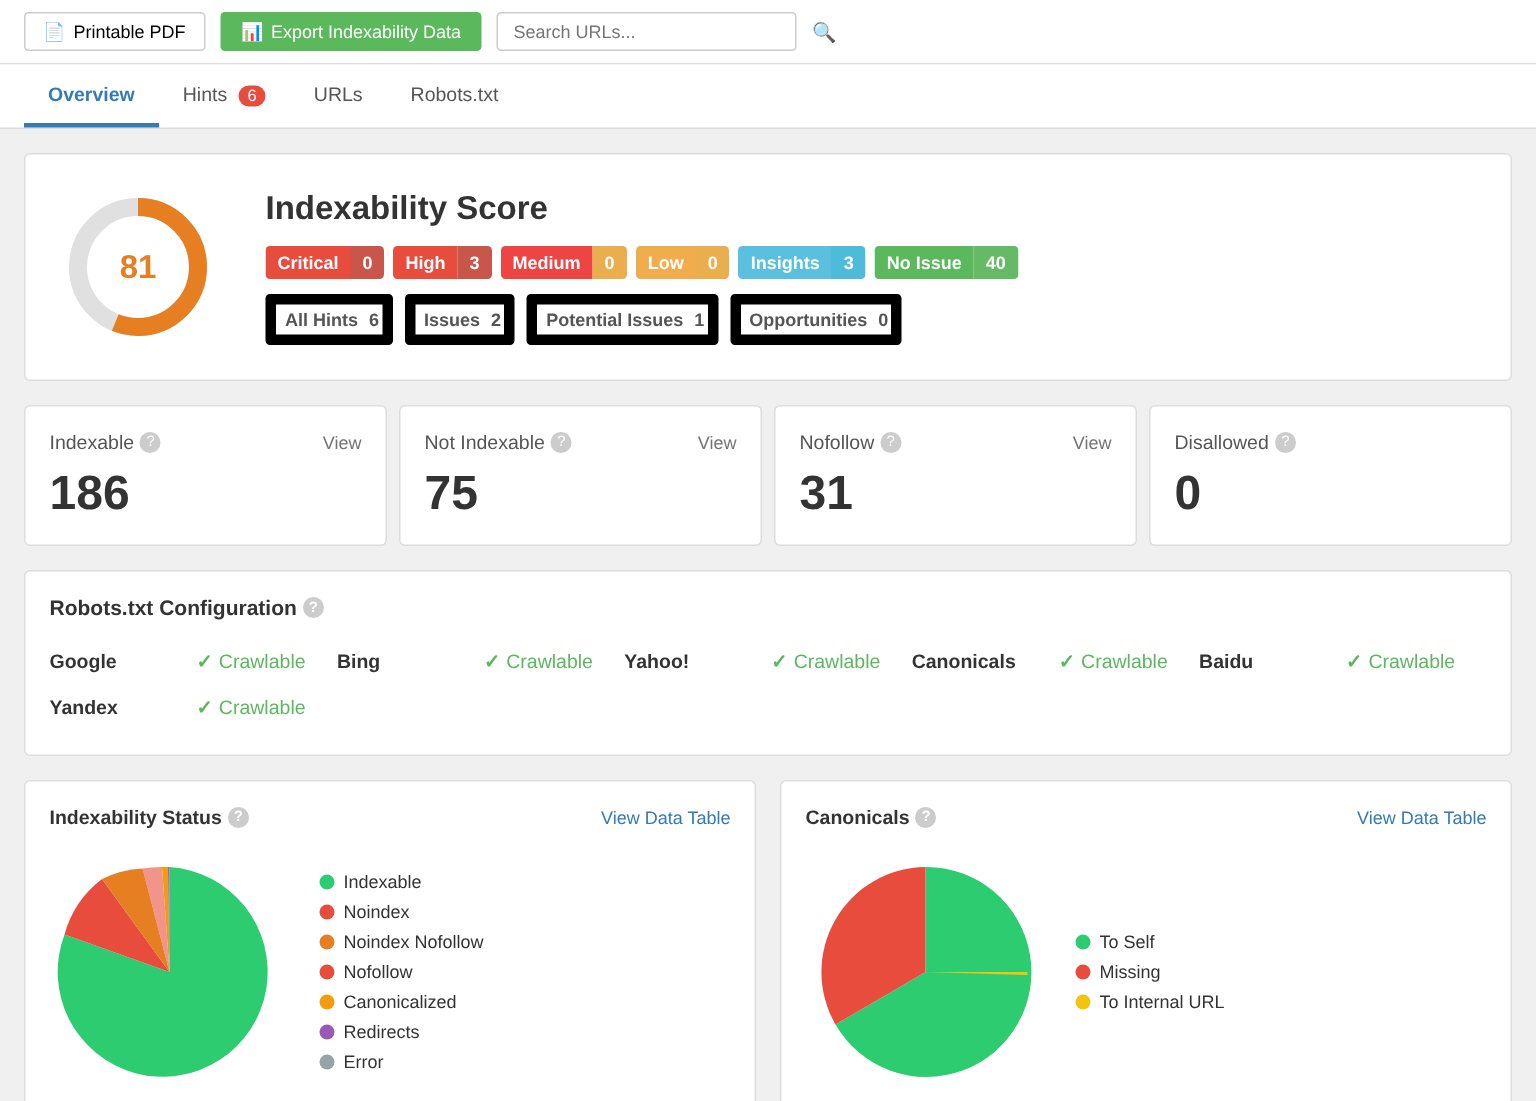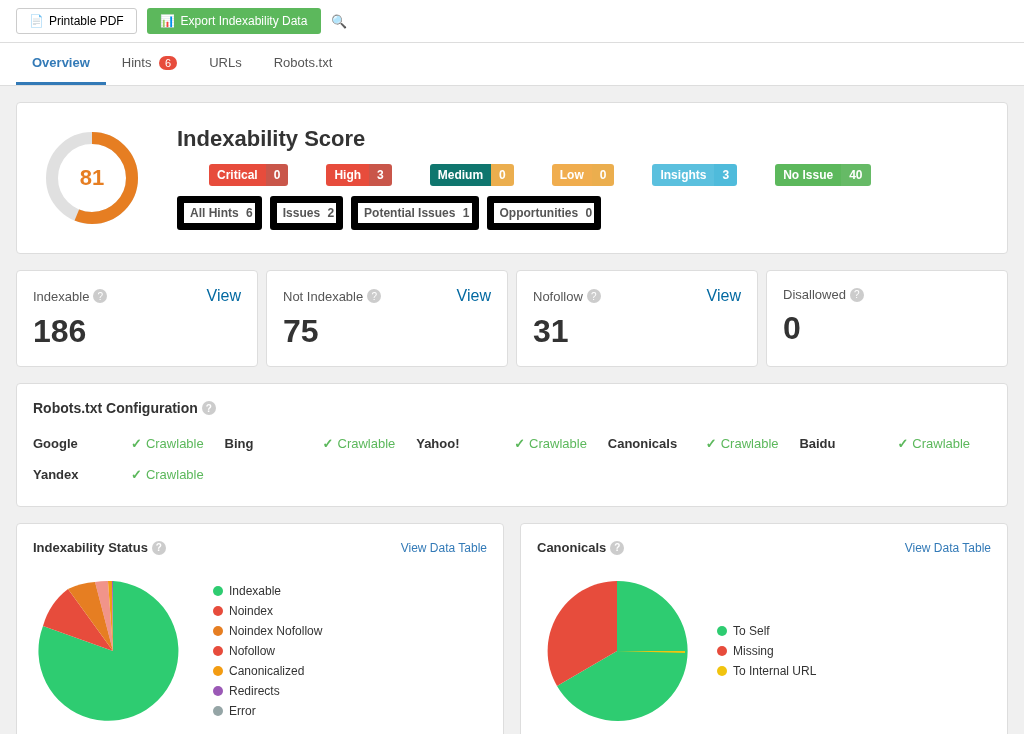--- a/index.html
+++ b/index.html
@@ -26,48 +26,48 @@
     .score-card { background: #fff; border: 1px solid #ddd; border-radius: 4px; padding: 20px; margin-bottom: 16px; display: flex; align-items: center; gap: 30px; }
     
     
     .donut-wrap { width: 110px; height: 110px; position: relative; flex-shrink: 0; }
     .donut-wrap svg { width: 110px; height: 110px; }
     .donut-label { position: absolute; top: 50%; left: 50%; transform: translate(-50%, -50%); font-size: 22px; font-weight: bold; color: #e67e22; }
     
     .score-info { flex: 1; }
     .score-title { font-size: 22px; font-weight: bold; margin-bottom: 12px; color: #333; }
     .badges { display: flex; gap: 6px; flex-wrap: wrap; margin-bottom: 10px; }
-    .badge { display: flex; align-items: flex-start; border-radius: 3px; overflow: hidden; font-size: 12px; font-weight: bold; margin-left: 32px; }
+    .badge { display: flex; align-items: flex-start; border-radius: 3px; overflow: hidden; font-size: 12px; font-weight: bold; }
     .badge-label { padding: 4px 8px; color: #fff; }
     .badge-count { padding: 4px 8px; color: #fff; opacity: 0.85; }
     .badge-critical .badge-label { background: #e74c3c; }
     .badge-critical .badge-count { background: #c0392b; }
     .badge-high .badge-label { background: #e74c3c; }
     .badge-high .badge-count { background: #c0392b; }
-    .badge-medium .badge-label { background: #0f766e; }
+    .badge-medium .badge-label { background: #ef4444; }
     .badge-medium .badge-count { background: #e8a030; }
     .badge-low .badge-label { background: #f0ad4e; }
     .badge-low .badge-count { background: #e8a030; }
     .badge-insights .badge-label { background: #5bc0de; }
     .badge-insights .badge-count { background: #31b0d5; }
     .badge-noissue .badge-label { background: #5cb85c; }
     .badge-noissue .badge-count { background: #4cae4c; }
     
     .hint-filters { display: flex; gap: 8px; flex-wrap: wrap; }
     .hint-filter { border: 7px solid #000000; border-radius: 3px; padding: 3px 2px; font-size: 12px; color: #555; cursor: pointer; }
     .hint-filter span { font-weight: bold; margin-left: 4px; }
     
     
     .stats-row { display: flex; gap: 0; margin-bottom: 16px; }
     .stat-card { background: #fff; border: 1px solid #ddd; border-radius: 4px; padding: 16px; flex: 1; margin-right: 8px; }
     .stat-card:last-child { margin-right: 0; }
     .stat-header { display: flex; justify-content: space-between; align-items: center; margin-bottom: 8px; }
     .stat-label { color: #555; font-size: 13px; display: flex; align-items: center; gap: 4px; }
     .stat-value { font-size: 32px; font-weight: bold; color: #333; }
-    .view-link { color: #0369a1; font-size: 16px; cursor: pointer; text-decoration: none; }
+    .view-link { color: #737373; font-size: 12px; cursor: pointer; text-decoration: none; }
     .help-icon { width: 14px; height: 14px; border-radius: 50%; background: #ccc; color: #fff; font-size: 10px; display: inline-flex; align-items: center; justify-content: center; cursor: pointer; }
     
     
     .robots-card { background: #fff; border: 1px solid #ddd; border-radius: 4px; padding: 16px; margin-bottom: 16px; }
     .robots-title { font-size: 14px; font-weight: bold; margin-bottom: 12px; display: flex; align-items: center; gap: 4px; }
     .robots-grid { display: grid; grid-template-columns: 1fr 1fr 1fr 1fr 1fr; gap: 0; }
     .robots-item { display: flex; align-items: center; gap: 8px; padding: 8px 0; }
     .robots-name { font-weight: bold; min-width: 90px; font-size: 13px; }
     .crawlable { color: #5cb85c; font-size: 13px; display: flex; align-items: center; gap: 4px; }
     .check-icon { color: #5cb85c; font-weight: bold; }
@@ -89,20 +89,21 @@
 
 <div class="top-bar">
   <button class="btn-pdf">
     <span>📄</span>
     <span>Printable PDF</span>
   </button>
   <button class="btn-export">
     <span>📊</span>
     <span>Export Indexability Data</span>
   </button>
+  <input class="search-box" type="text" placeholder="Search URLs..." style="">
   <span class="search-icon-wrap">🔍</span>
 </div>
 
 <div class="tabs">
   <div class="tab active">
     <span>Overview</span>
   </div>
   <div class="tab">
     <span>Hints</span>
     <span class="tab-badge">6</span>

